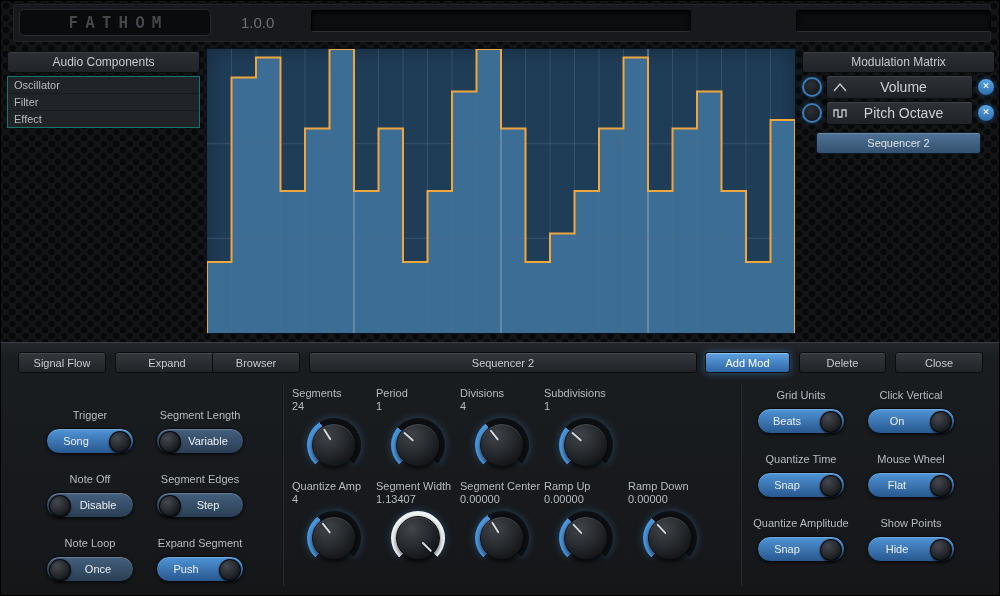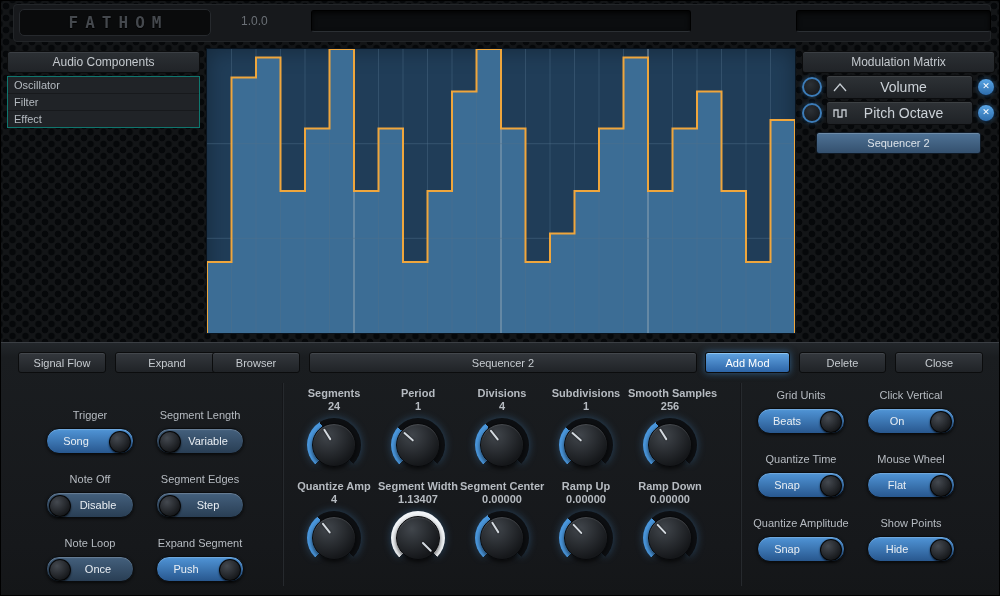--- a/index.html
+++ b/index.html
@@ -13,21 +13,21 @@
     background-size:13px 12px;background-position:0 0,6.5px 6px;}
 
   
   .lower{position:absolute;left:0;top:341px;width:1000px;height:255px;
     background:linear-gradient(#23272b,#1a1d20 14px,#16181b 80%,#141618);border-top:1px solid #3b3f44;box-sizing:border-box;}
 
   
   .titlebar{position:absolute;left:12px;top:3px;width:976px;height:36px;background:#17191c;border:1px solid #222528;border-radius:4px;}
   .logo-box{position:absolute;left:18px;top:8px;width:190px;height:25px;background:#0a0b0c;border:1px solid #26292d;border-radius:5px;display:flex;align-items:center;justify-content:center;}
   .logo-text{font-family:"DejaVu Sans Mono",monospace;font-weight:bold;font-size:16px;letter-spacing:7px;padding-left:7px;color:#44484d;text-shadow:0 1px 0 #000,0 0 1px #000;}
-  .version{position:absolute;left:240px;top:13px;font-size:12px;color:#6b7076;}
+  .version{position:absolute;left:240px;top:13px;font-size:15px;color:#6b7076;}
   .field{position:absolute;top:9px;height:22px;background:#0b0d0f;border:1px solid #000;border-bottom-color:#2b2f33;border-radius:3px;box-shadow:inset 0 2px 5px rgba(0,0,0,.85);box-sizing:border-box;color:#aeb3b8;font-size:11px;line-height:20px;padding:0 6px;}
   .field.preset{left:310px;width:380px;}
   .field.status{left:795px;width:195px;}
 
   
   .panel-header{height:20px;line-height:20px;text-align:center;font-size:12px;color:#c4c9ce;background:linear-gradient(#2c3034,#202327);border:1px solid #0b0c0d;border-radius:3px;box-shadow:inset 0 1px 0 #3b3f44;}
   .panel-left{position:absolute;left:6px;top:50px;width:193px;}
   .ac-list{margin-top:3px;background:#202327;border:1px solid #0f766e;}
   .ac-row{height:16px;line-height:16px;font-size:11px;color:#b4bac0;padding-left:6px;border-bottom:1px solid #17191c;cursor:default;}
   .ac-row:last-child{border-bottom:none;}
@@ -57,21 +57,21 @@
   .toggle.bright{background:linear-gradient(#5095d7,#28578e);}
   .toggle.muted{background:linear-gradient(#44607d,#293e54);}
   .tknob{position:absolute;top:2px;width:20px;height:20px;border-radius:50%;background:radial-gradient(circle at 35% 30%,#444950,#141619 78%);border:1px solid rgba(0,0,0,.85);box-shadow:0 1px 2px rgba(0,0,0,.7);}
   .toggle.knob-right .tknob{right:2px;}
   .toggle.knob-left .tknob{left:2px;}
   .toggle.knob-right .tlabel{margin-right:28px;}
   .toggle.knob-left .tlabel{margin-left:16px;}
 
   
   .knob-row{position:absolute;left:291px;width:420px;display:grid;grid-template-columns:repeat(5,84px);}
-  .knob-cell{text-align:center;padding-top:2px;font-weight:bold;}
+  .knob-cell{text-align:left;padding-top:2px;}
   .knob-label,.knob-value{font-size:11px;color:#b6bbc1;line-height:13px;white-space:nowrap;}
   .knob{--deg:90deg;--arc:#4a97dd;width:54px;height:54px;margin:5px auto 0;position:relative;}
   .knob-ring{position:absolute;inset:0;border-radius:50%;
     background:conic-gradient(from 225deg,var(--arc) 0 var(--deg),#0d0f12 var(--deg) 270deg,transparent 270deg 360deg);
     filter:drop-shadow(0 0 4px rgba(74,151,221,.35));}
   .knob-body{position:absolute;inset:5px;border-radius:50%;background:radial-gradient(circle at 35% 28%,#41464c,#15171a 74%);border:1px solid #08090b;box-shadow:inset 0 1px 1px rgba(255,255,255,.12),0 2px 4px rgba(0,0,0,.65);}
   .knob-pointer-wrap{position:absolute;inset:5px;}
   .knob-pointer{position:absolute;left:50%;top:3px;width:2px;height:13px;margin-left:-1px;background:#d3d9df;border-radius:1px;box-shadow:0 0 2px rgba(0,0,0,.8);}
 
   .divider-v{position:absolute;top:382px;height:203px;width:2px;background:linear-gradient(90deg,#0b0c0e,#2f3338);}
@@ -258,31 +258,20 @@
       <div class="knob-label">Subdivisions</div>
       <div class="knob-value">1</div>
       <div class="knob" style="--deg: 86.4deg;">
         <div class="knob-ring"></div>
           <div class="knob-body"></div>
           <div class="knob-pointer-wrap" style="transform: rotate(-48.6deg);">
             <div class="knob-pointer"></div>
           </div>
       </div>
     </div>
-    <div class="knob-cell">
-      <div class="knob-label">Smooth Samples</div>
-      <div class="knob-value">256</div>
-      <div class="knob" style="--deg: 102.6deg;">
-        <div class="knob-ring"></div>
-          <div class="knob-body"></div>
-          <div class="knob-pointer-wrap" style="transform: rotate(-32.4deg);">
-            <div class="knob-pointer"></div>
-          </div>
-      </div>
-    </div>
   </div>
 
   <div class="knob-row" style="top:477px;">
     <div class="knob-cell">
       <div class="knob-label">Quantize Amp</div>
       <div class="knob-value">4</div>
       <div class="knob" style="--deg: 97.2deg;">
         <div class="knob-ring"></div>
           <div class="knob-body"></div>
           <div class="knob-pointer-wrap" style="transform: rotate(-37.8deg);">

